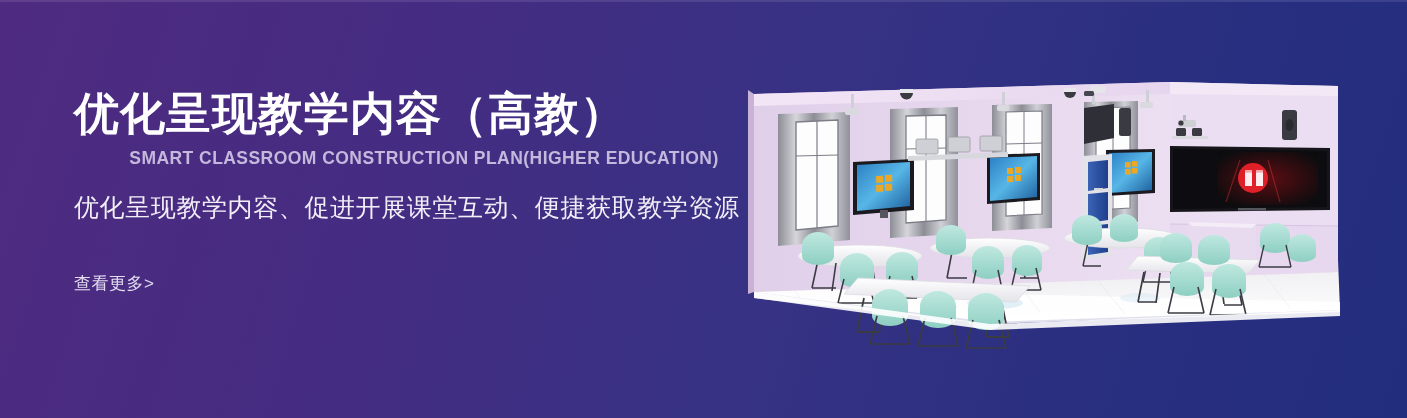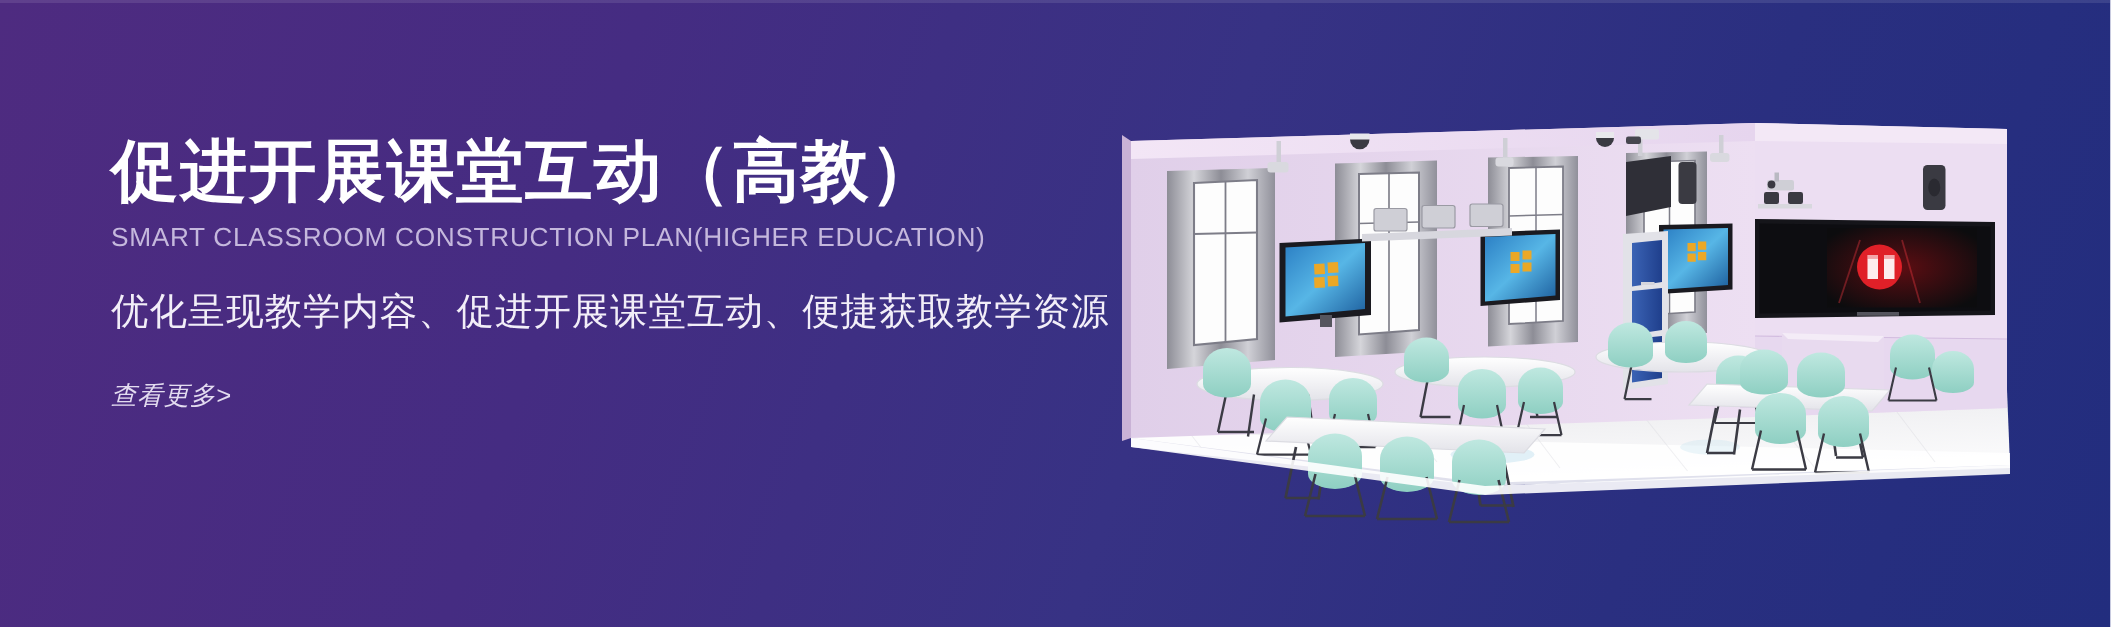--- a/index.html
+++ b/index.html
@@ -17,42 +17,42 @@
   }
 
   
   .copy{position:absolute;left:74px;top:88px;width:700px;z-index:30;}
   .title{
     font-size:45px;line-height:1.15;color:#ffffff;font-weight:bold;
     letter-spacing:1px;white-space:nowrap;margin:0;
   }
   .subtitle-en{
     font-size:17.5px;color:#c5b8dd;letter-spacing:.45px;margin:8px 0 0 0;
-    white-space:nowrap;font-weight:400;
+    white-space:nowrap;font-weight:700;text-align:center;
   }
   .desc{
     font-size:25px;color:#f2eef8;letter-spacing:.6px;margin:22px 0 0 0;
     white-space:nowrap;font-weight:400;
   }
   .more{
     display:inline-block;font-size:17px;color:#e3dcf0;letter-spacing:.5px;
-    margin-top:28px;text-decoration:none;cursor:pointer;white-space:nowrap;font-style:italic;
+    margin-top:48px;text-decoration:none;cursor:pointer;white-space:nowrap;
   }
 
   
   .scene{position:absolute;left:740px;top:60px;width:620px;height:320px;z-index:20;}
   .scene svg{display:block;}
 </style>
 </head>
 <body>
 
 <div id="banner">
 
   <div class="copy">
-    <h1 class="title">促进开展课堂互动（高教）</h1>
+    <h1 class="title">优化呈现教学内容（高教）</h1>
     <div class="subtitle-en">SMART CLASSROOM CONSTRUCTION PLAN(HIGHER EDUCATION)</div>
     <div class="desc">优化呈现教学内容、促进开展课堂互动、便捷获取教学资源</div>
     <a class="more" href="#">查看更多&gt;</a>
   </div>
 
   <div class="scene">
     <svg width="620" height="320" viewBox="0 0 620 320" xmlns="http://www.w3.org/2000/svg">
       <defs>
         <linearGradient id="wallGrad" x1="0" y1="0" x2="1" y2="0">
           <stop offset="0" stop-color="#e0cfe9"></stop>

